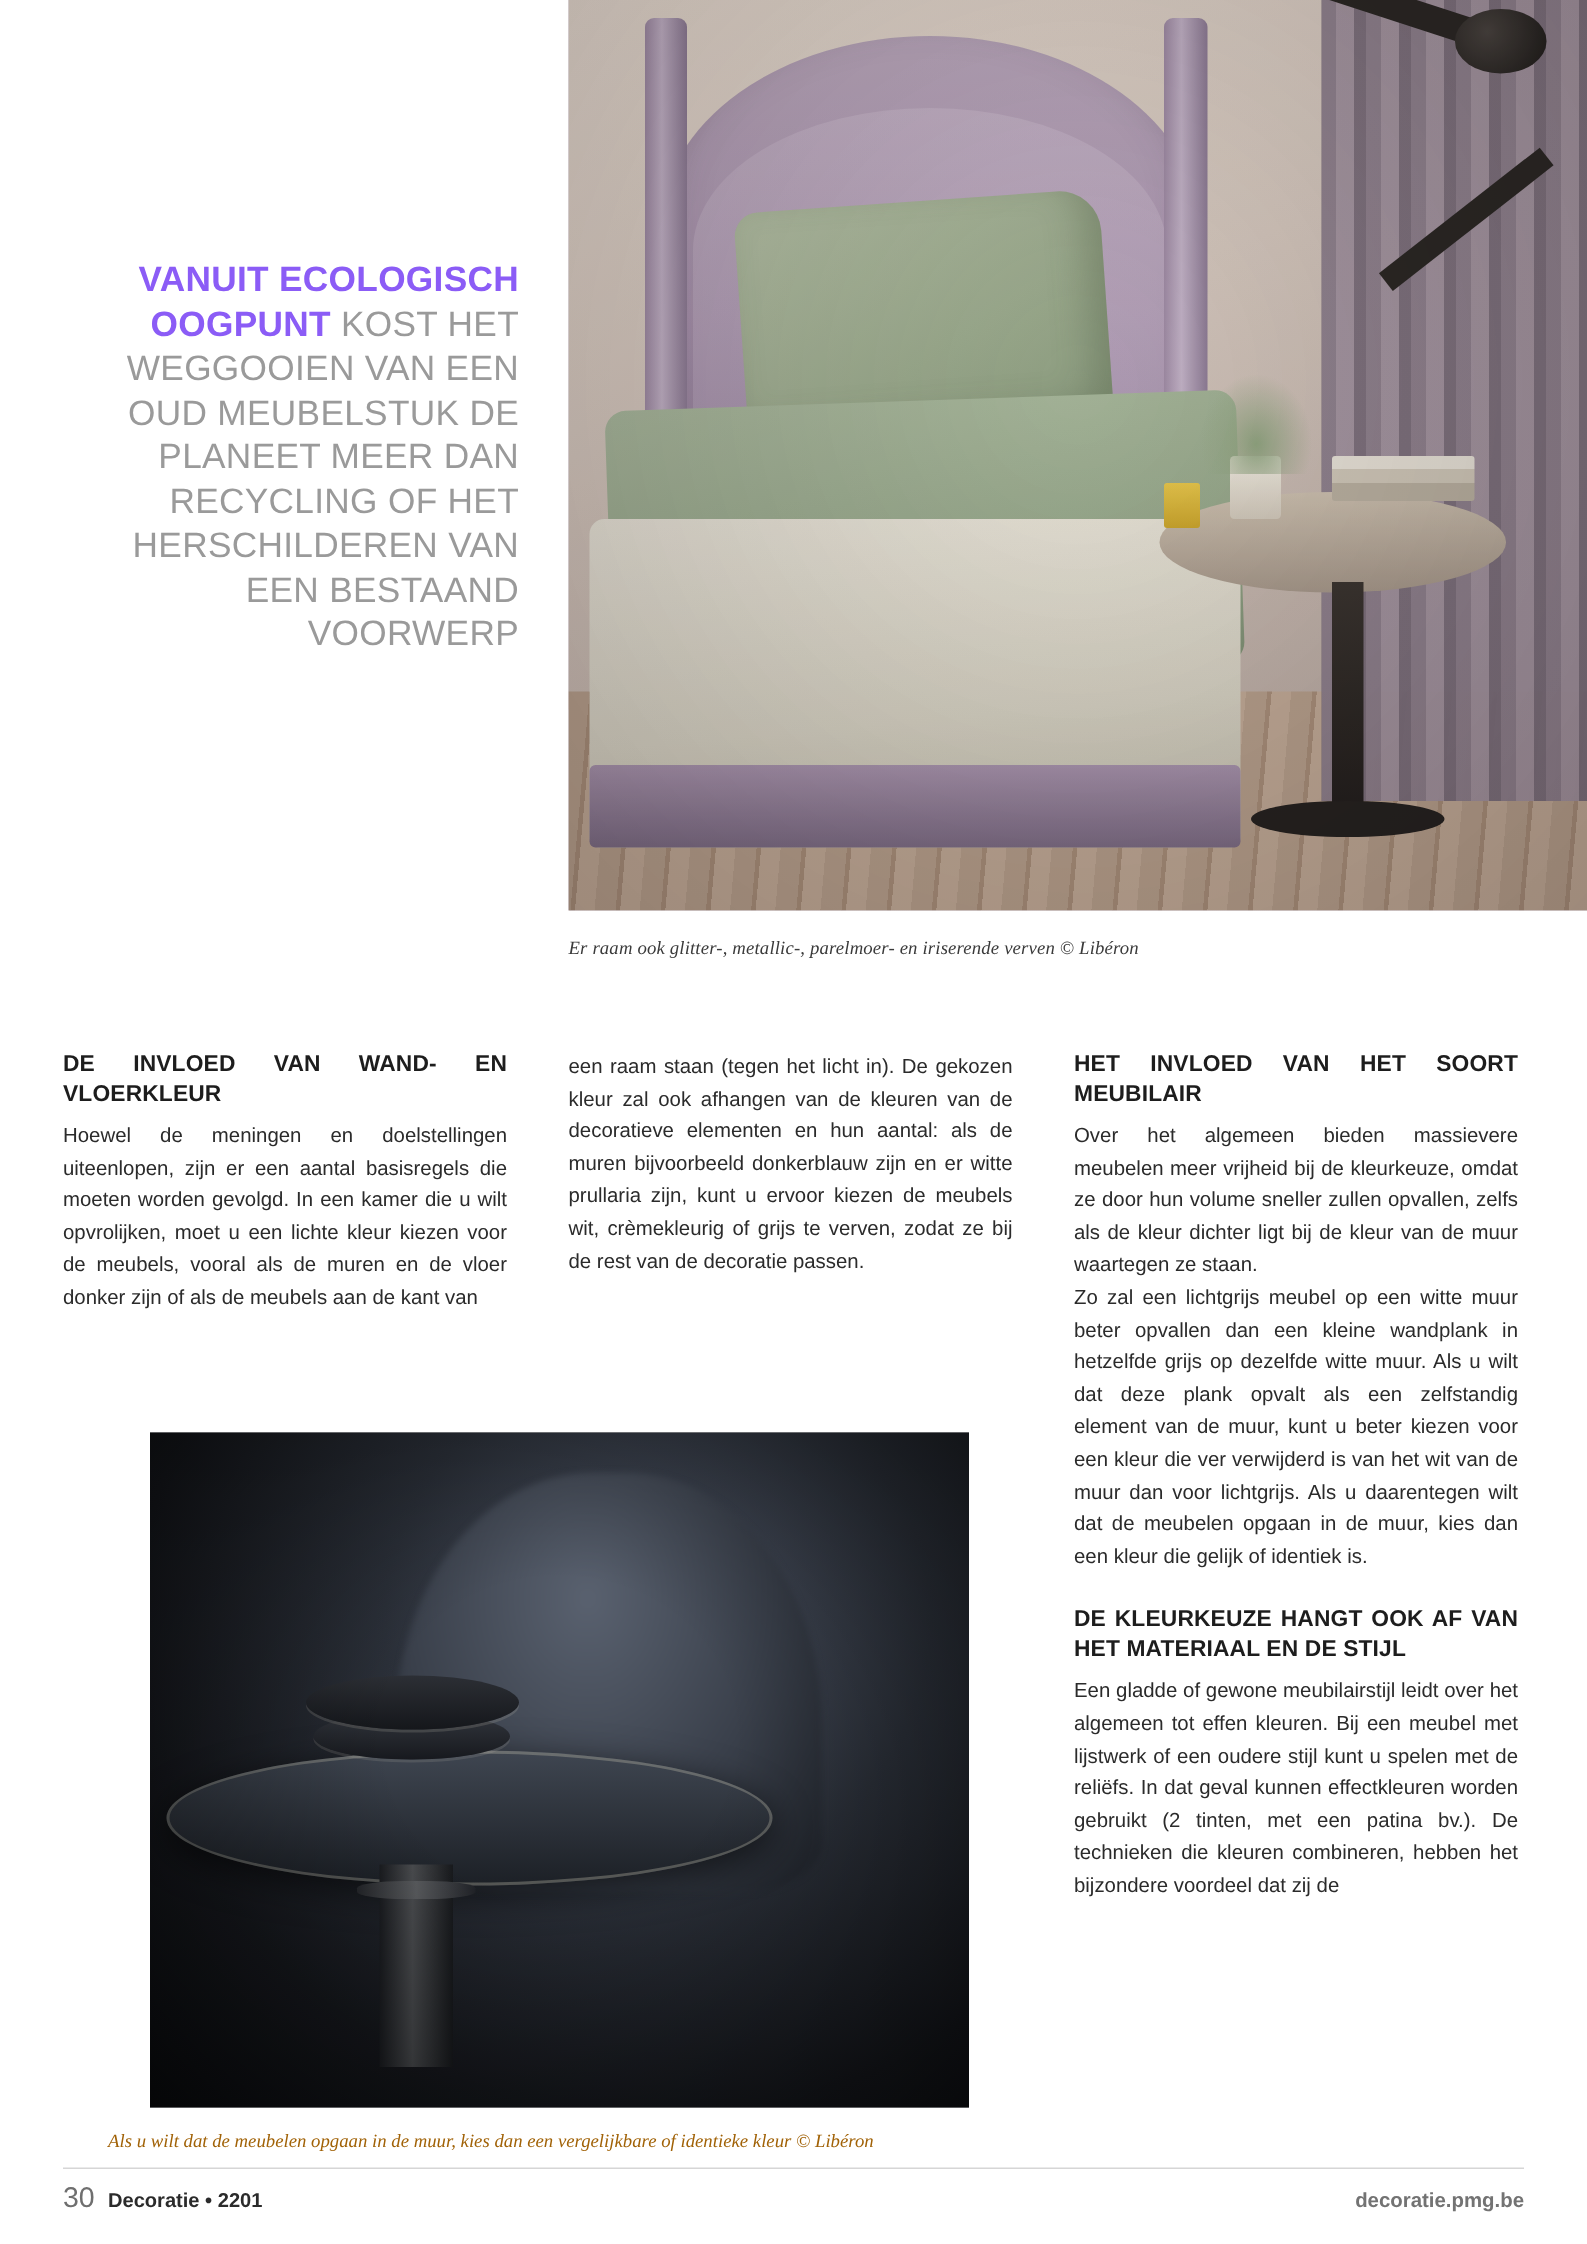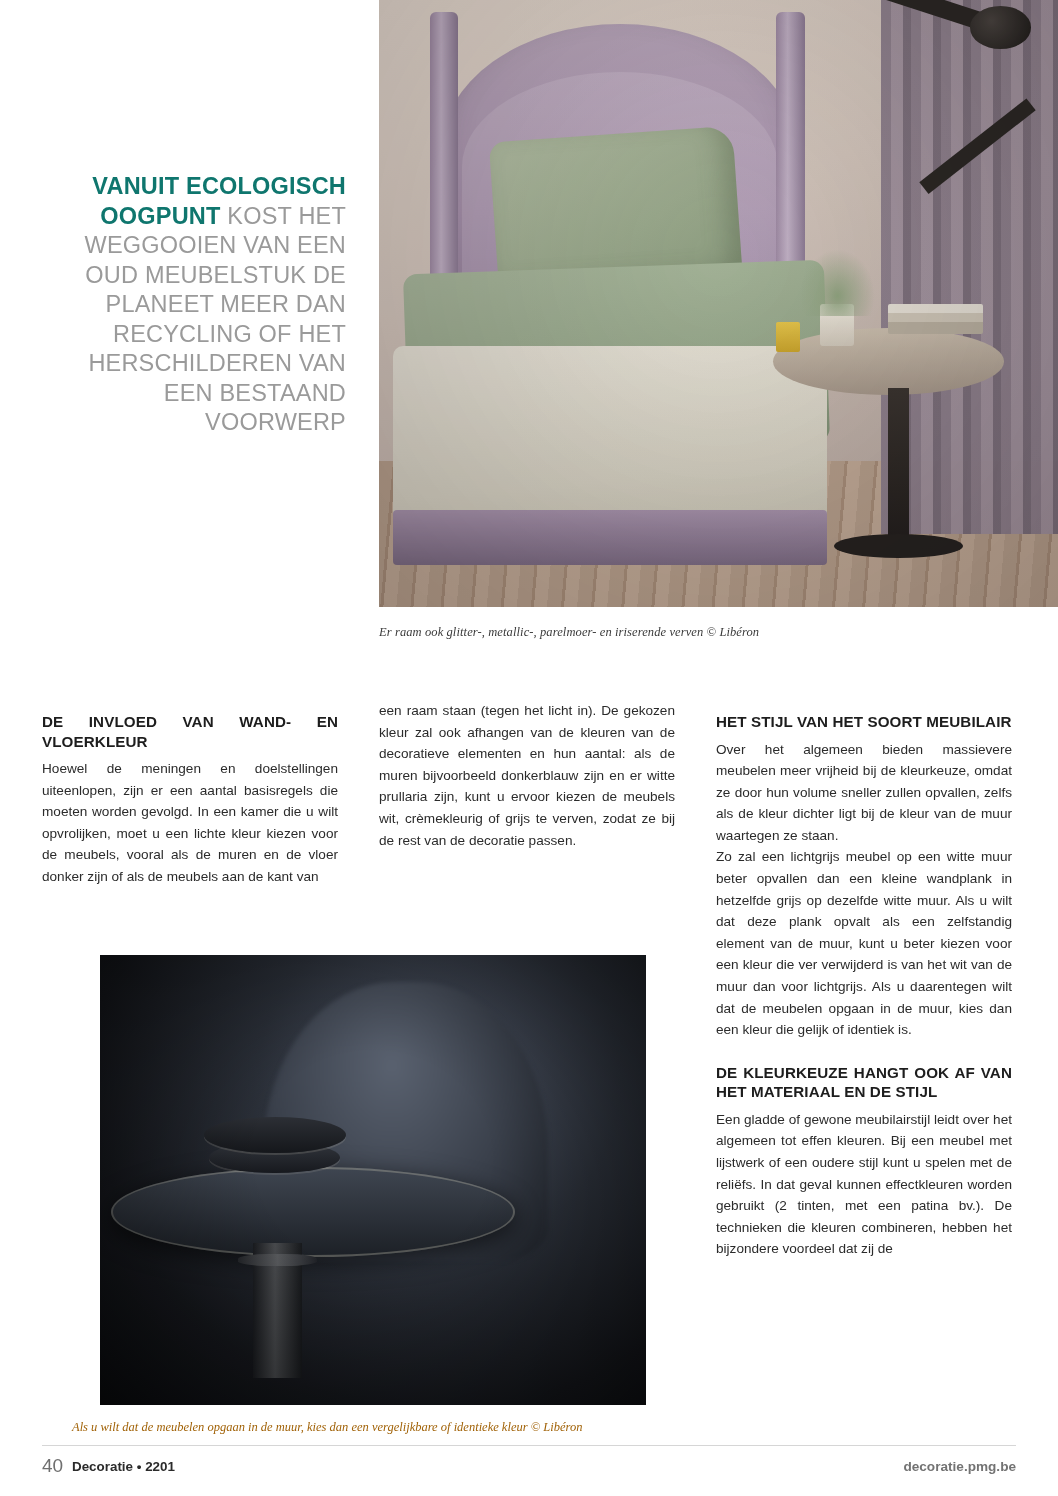--- a/index.html
+++ b/index.html
@@ -164,39 +164,39 @@
   .headline {
     position: absolute;
     left: 46px; top: 172px;
     width: 300px;
     text-align: right;
     font-weight: bold;
     font-size: 23.5px;
     line-height: 29.5px;
     letter-spacing: .2px;
   }
-  .headline .lead { color: #0f766e; }
+  .headline .lead { color: #8b5cf6; }
   .headline .rest { color: #9a9a9a; font-weight: normal; }
 
   
   .col {
     position: absolute;
     top: 700px;
     width: 296px;
     font-size: 13.6px;
     line-height: 21.6px;
     text-align: justify;
     color: #2b2b2b;
   }
   .col-1 { left: 42px; }
   .col-2 { left: 379px; }
   .col-3 { left: 716px; }
 
   .col h2 {
-    margin: 12px 0 7px 0;
+    margin: 0 0 7px 0;
     font-size: 15.2px;
     line-height: 19.5px;
     font-weight: bold;
     color: #1d1d1d;
     letter-spacing: .1px;
   }
   .col h2.spaced { margin-top: 22px; }
   .col p { margin: 0 0 0 0; }
   .col p + p { margin-top: 0; }
 
@@ -334,36 +334,36 @@
 <div class="col col-1">
   <h2>DE INVLOED VAN WAND- EN VLOERKLEUR</h2>
   <p>Hoewel de meningen en doelstellingen uiteenlopen, zijn er een aantal basisregels die moeten worden gevolgd. In een kamer die u wilt opvrolijken, moet u een lichte kleur kiezen voor de meubels, vooral als de muren en de vloer donker zijn of als de meubels aan de kant van</p>
 </div>
 
 <div class="col col-2">
   <p>een raam staan (tegen het licht in). De gekozen kleur zal ook afhangen van de kleuren van de decoratieve elementen en hun aantal: als de muren bijvoorbeeld donkerblauw zijn en er witte prullaria zijn, kunt u ervoor kiezen de meubels wit, crèmekleurig of grijs te verven, zodat ze bij de rest van de decoratie passen.</p>
 </div>
 
 <div class="col col-3">
-  <h2>HET STIJL VAN HET SOORT MEUBILAIR</h2>
+  <h2>HET INVLOED VAN HET SOORT MEUBILAIR</h2>
   <p>Over het algemeen bieden massievere meubelen meer vrijheid bij de kleurkeuze, omdat ze door hun volume sneller zullen opvallen, zelfs als de kleur dichter ligt bij de kleur van de muur waartegen ze staan.</p>
   <p>Zo zal een lichtgrijs meubel op een witte muur beter opvallen dan een kleine wandplank in hetzelfde grijs op dezelfde witte muur. Als u wilt dat deze plank opvalt als een zelfstandig element van de muur, kunt u beter kiezen voor een kleur die ver verwijderd is van het wit van de muur dan voor lichtgrijs. Als u daarentegen wilt dat de meubelen opgaan in de muur, kies dan een kleur die gelijk of identiek is.</p>
   <h2 class="spaced">DE KLEURKEUZE HANGT OOK AF VAN HET MATERIAAL EN DE STIJL</h2>
   <p>Een gladde of gewone meubilairstijl leidt over het algemeen tot effen kleuren. Bij een meubel met lijstwerk of een oudere stijl kunt u spelen met de reliëfs. In dat geval kunnen effectkleuren worden gebruikt (2 tinten, met een patina bv.). De technieken die kleuren combineren, hebben het bijzondere voordeel dat zij de</p>
 </div>
 
 <div class="photo2">
   <div class="p2-bg"></div>
   <div class="p2-chairback"></div>
   <div class="p2-tabletop"></div>
   <div class="p2-rim"></div>
   <div class="p2-bowl2"></div>
   <div class="p2-bowl1"></div>
   <div class="p2-stem"></div>
   <div class="p2-vign"></div>
 </div>
 
 <div class="photo2-caption">Als u wilt dat de meubelen opgaan in de muur, kies dan een vergelijkbare of identieke kleur ©  Libéron</div>
 
 <div class="footer-rule"></div>
-<div class="page-num">40</div>
+<div class="page-num">30</div>
 <div class="footer-title">Decoratie • 2201</div>
 <div class="footer-url">decoratie.pmg.be</div>
 
 </body></html>

